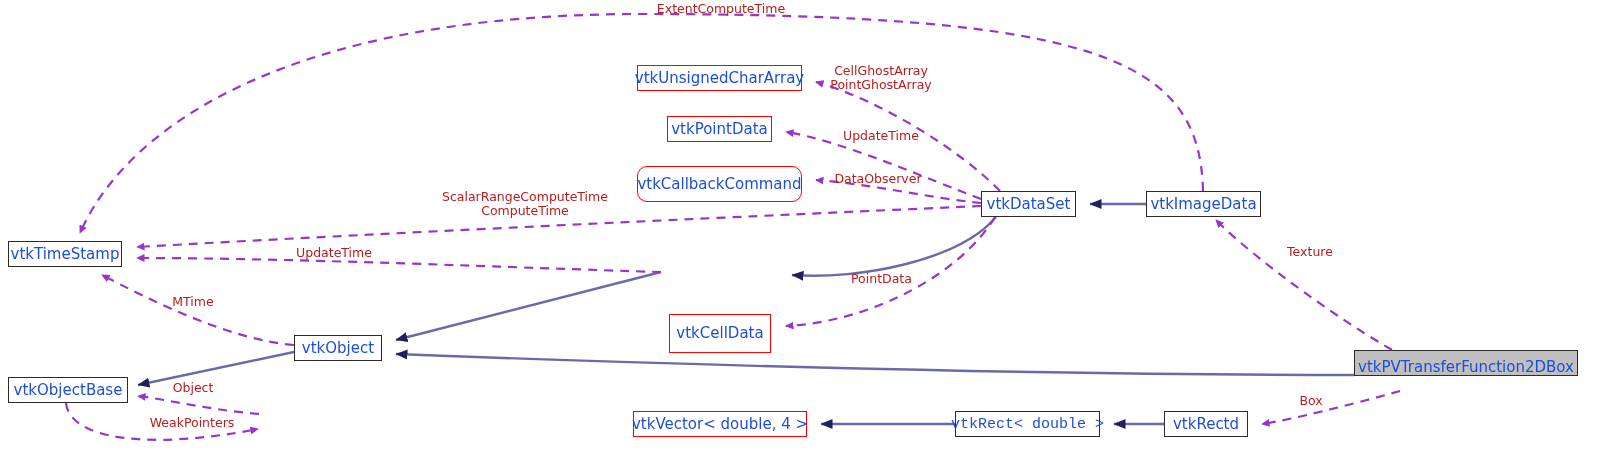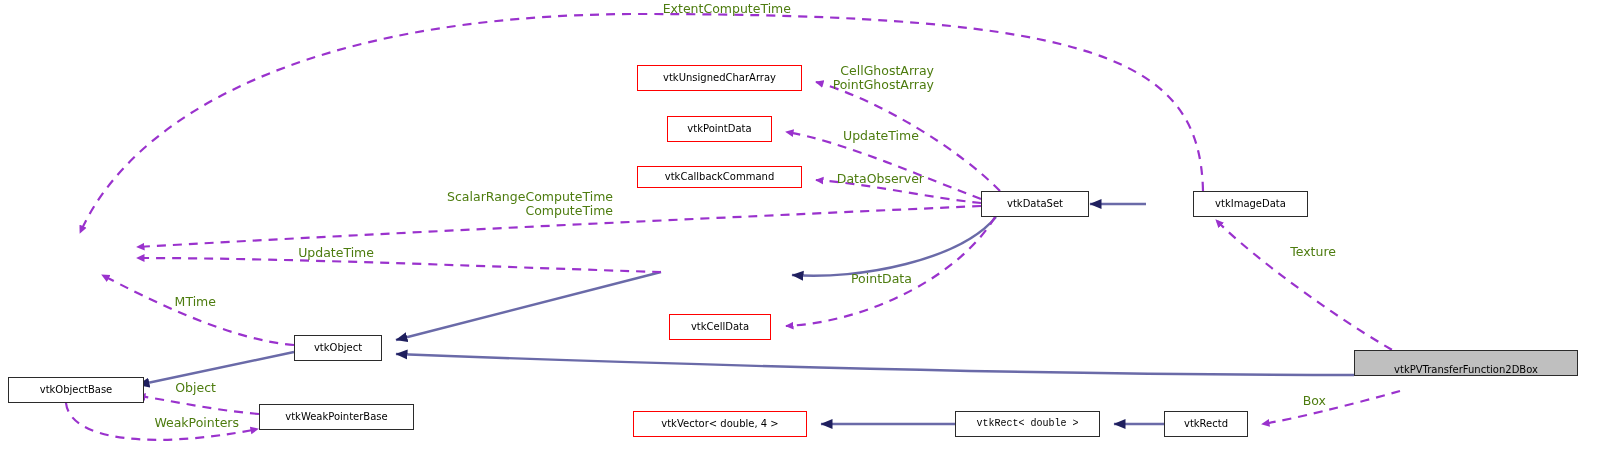--- a/index.html
+++ b/index.html
@@ -1,27 +1,27 @@
 <!DOCTYPE html>
 <html><head>
 <meta charset="utf-8">
 <style>
   html,body{margin:0;padding:0;background:#ffffff;}
   body{width:1605px;height:455px;overflow:hidden;
        font-family:"DejaVu Sans","Liberation Sans",sans-serif;}
   #diagram{position:relative;width:1605px;height:455px;background:#ffffff;}
   svg.layer{position:absolute;left:0;top:0;width:1605px;height:455px;}
   .nodebox{position:absolute;box-sizing:border-box;display:flex;align-items:center;
-           justify-content:center;background:#ffffff;font-size:10px;color:#000000;
+           justify-content:center;background:#ffffff;font-size:15px;color:#1d4ed8;
            white-space:nowrap;line-height:1;}
   .nb-black{border:1.4px solid #2b2b2b;}
   .nb-red{border:1.6px solid #ff0000;}
   .nb-hl{border:1.4px solid #2b2b2b;background:#bfbfbf;}
-  .edgelabel{position:absolute;font-size:12.5px;color:#4d7c0f;white-space:nowrap;
-             text-align:right;line-height:14px;}
+  .edgelabel{position:absolute;font-size:12.5px;color:#b91c1c;white-space:nowrap;
+             text-align:center;line-height:14px;}
 </style>
 </head>
 <body>
 
 <div id="diagram">
 
   <svg class="layer" viewBox="0 0 1605 455" xmlns="http://www.w3.org/2000/svg">
     <defs>
       <marker id="pArrow" markerWidth="9" markerHeight="9" refX="7.5" refY="4.5" orient="auto" markerUnits="userSpaceOnUse">
         <path d="M0,0.6 L8.4,4.5 L0,8.4 Z" fill="#9a32cd"></path>
@@ -50,55 +50,55 @@
       <path d="M661,272 C520,268 300,258 137,258" marker-end="url(#pArrow)"></path>
       <path d="M995,217 C960,275 870,322 786,326" marker-end="url(#pArrow)"></path>
       <path d="M294,345 C230,340 150,300 102,275" marker-end="url(#pArrow)"></path>
       <path d="M259,414 C210,410 170,400 138,396" marker-end="url(#pArrow)"></path>
       <path d="M66,403 C70,440 150,450 258,429" marker-end="url(#pArrow)"></path>
       <path d="M1420,365 C1350,330 1250,255 1216,220" marker-end="url(#pArrow)"></path>
       <path d="M1400,391 C1350,405 1290,420 1262,424" marker-end="url(#pArrow)"></path>
     </g>
   </svg>
 
+  <div class="nodebox nb-black" style="left:8px;top:241px;width:114px;height:26px;">
+    <span>vtkTimeStamp</span>
+  </div>
 
-  <div class="nodebox nb-black" style="left:8px;top:377px;width:136px;height:26px;">
+  <div class="nodebox nb-black" style="left:8px;top:377px;width:120px;height:26px;">
     <span>vtkObjectBase</span>
   </div>
 
-  <div class="nodebox nb-black" style="left:259px;top:404px;width:155px;height:26px;">
-    <span>vtkWeakPointerBase</span>
-  </div>
 
   <div class="nodebox nb-black" style="left:294px;top:335px;width:88px;height:26px;">
     <span>vtkObject</span>
   </div>
 
   <div class="nodebox nb-red" style="left:637px;top:65px;width:165px;height:26px;">
     <span>vtkUnsignedCharArray</span>
   </div>
 
   <div class="nodebox nb-red" style="left:667px;top:116px;width:105px;height:26px;">
     <span>vtkPointData</span>
   </div>
 
-  <div class="nodebox nb-red" style="left:637px;top:166px;width:165px;height:22px;">
+  <div class="nodebox nb-red" style="left:637px;top:166px;width:165px;height:36px;border-radius:10px;">
     <span>vtkCallbackCommand</span>
   </div>
 
 
-  <div class="nodebox nb-red" style="left:669px;top:314px;width:102px;height:26px;">
+  <div class="nodebox nb-red" style="left:669px;top:314px;width:102px;height:39px;">
     <span>vtkCellData</span>
   </div>
 
-  <div class="nodebox nb-black" style="left:981px;top:191px;width:108px;height:26px;">
+  <div class="nodebox nb-black" style="left:981px;top:191px;width:95px;height:26px;">
     <span>vtkDataSet</span>
   </div>
 
-  <div class="nodebox nb-black" style="left:1146px;top:191px;width:115px;height:26px;margin-left:47px;">
+  <div class="nodebox nb-black" style="left:1146px;top:191px;width:115px;height:26px;">
     <span>vtkImageData</span>
   </div>
 
   <div class="nodebox nb-hl" style="left:1354px;top:350px;width:224px;height:26px;align-items:flex-end;">
     <span>vtkPVTransferFunction2DBox</span>
   </div>
 
   <div class="nodebox nb-red" style="left:633px;top:411px;width:174px;height:26px;">
     <span>vtkVector&lt; double, 4 &gt;</span>
   </div>

